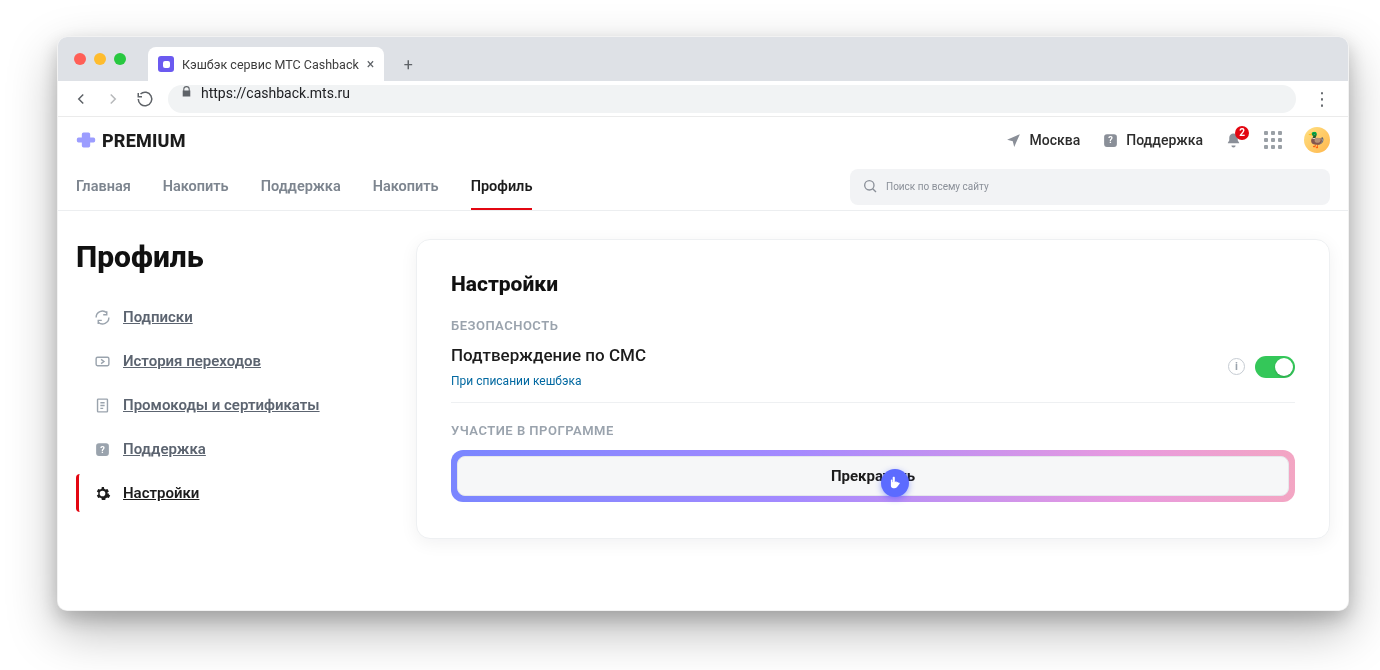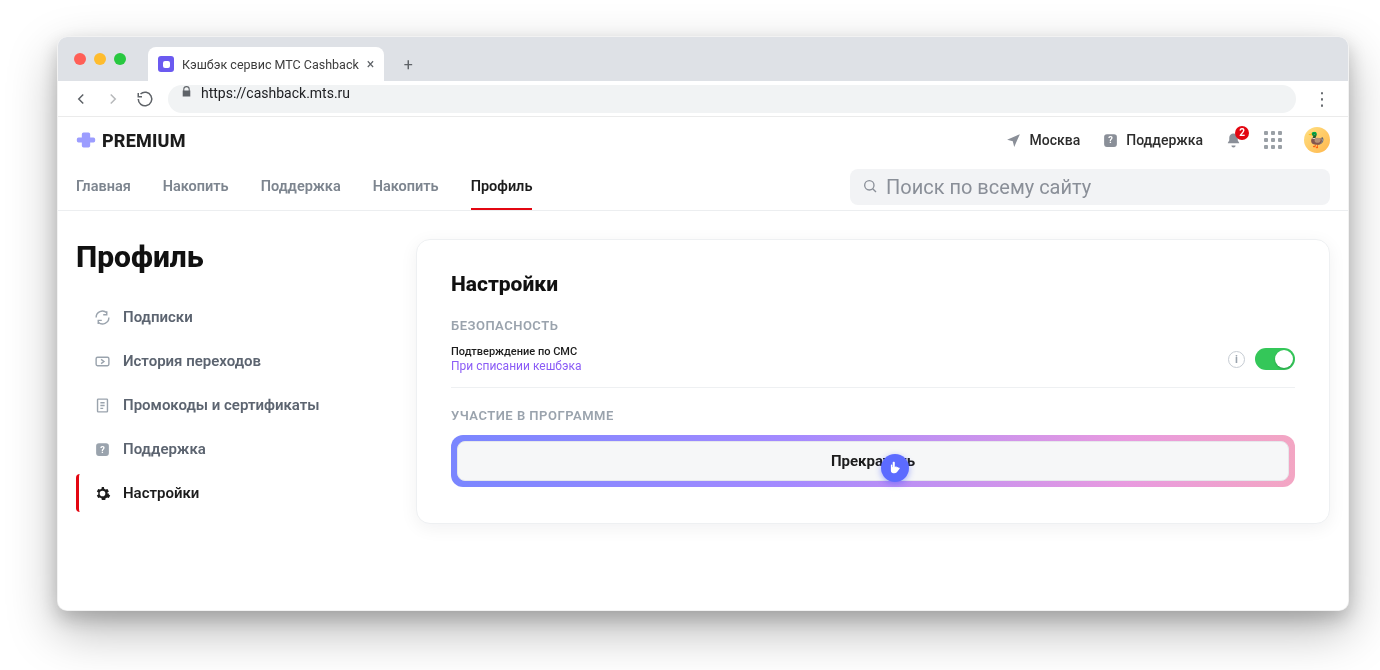--- a/index.html
+++ b/index.html
@@ -35,36 +35,36 @@
     .bell{position:relative;color:#8a8f98;}
     .bell .badge{position:absolute;top:-6px;right:-7px;background:#e30611;color:#fff;border-radius:8px;font-size:10px;font-weight:700;padding:0 4px;height:14px;line-height:14px;min-width:14px;text-align:center;}
     .apps-grid{width:18px;height:18px;display:grid;grid-template-columns:repeat(3,4px);grid-template-rows:repeat(3,4px);gap:3px;}
     .apps-grid span{background:#9aa0a6;border-radius:1px;}
     .avatar{width:26px;height:26px;border-radius:50%;background:linear-gradient(135deg,#ffe082,#ffb74d);display:flex;align-items:center;justify-content:center;font-size:15px;}
     .nav-row{height:48px;display:flex;align-items:center;padding:0 18px;justify-content:space-between;border-bottom:1px solid #eceef0;}
     .nav-links{display:flex;gap:32px;align-items:center;height:100%;}
     .nav-link{font-size:14.5px;font-weight:600;color:#7d858f;height:100%;display:flex;align-items:center;position:relative;cursor:pointer;}
     .nav-link.active{color:#1c1c1c;}
     .nav-link.active::after{content:'';position:absolute;bottom:0;left:0;right:0;height:2px;background:#e30611;}
-    .search-box{width:480px;height:36px;background:#f2f3f5;border-radius:8px;display:flex;align-items:center;padding:0 12px;gap:8px;color:#8a8f98;font-size:20px;}
+    .search-box{width:480px;height:36px;background:#f2f3f5;border-radius:8px;display:flex;align-items:center;padding:0 12px;gap:8px;color:#8a8f98;font-size:10px;}
     .body{display:flex;padding:28px 18px 20px 18px;gap:40px;}
     .page-title{font-size:30px;font-weight:800;color:#111;margin-bottom:24px;}
     .left-col{width:300px;flex-shrink:0;}
     .side-menu{display:flex;flex-direction:column;gap:6px;margin-top:6px;}
-    .side-item{display:flex;align-items:center;gap:12px;padding:10px 14px;font-size:15px;font-weight:600;color:#5c6470;border-left:3px solid transparent;cursor:pointer;border-radius:4px;}
+    .side-item{display:flex;align-items:center;gap:12px;padding:10px 14px;font-size:15px;font-weight:600;color:#5c6470;border-left:3px solid transparent;cursor:pointer;border-radius:4px;text-decoration:underline;}
     .side-item.active{color:#1c1c1c;border-left:3px solid #e30611;}
     .side-ico{width:18px;height:18px;color:#9aa3ad;display:flex;align-items:center;justify-content:center;}
     .side-item.active .side-ico{color:#1c1c1c;}
     .side-ico svg{width:17px;height:17px;}
     .card{flex:1;background:#fff;border:1px solid #eef0f2;border-radius:14px;box-shadow:0 4px 18px rgba(20,24,30,0.06);padding:32px 34px 36px 34px;margin-top:0;}
     .card-title{font-size:21px;font-weight:800;color:#111;margin-bottom:22px;}
     .section-label{font-size:13px;font-weight:600;letter-spacing:0.5px;color:#9aa3ad;margin-bottom:12px;text-transform:uppercase;}
     .setting-row{display:flex;align-items:center;justify-content:space-between;padding-bottom:14px;border-bottom:1px solid #eef0f2;margin-bottom:20px;}
-    .setting-text .t1{font-size:11px;font-weight:500;color:#1c1c1c;}
-    .setting-text .t2{font-size:12px;color:#8b5cf6;margin-top:1px;}
+    .setting-text .t1{font-size:17px;font-weight:500;color:#1c1c1c;}
+    .setting-text .t2{font-size:12px;color:#0369a1;margin-top:9px;}
     .setting-ctrl{display:flex;align-items:center;gap:10px;}
     .info-ico{width:17px;height:17px;border:1.5px solid #c6ccd3;border-radius:50%;color:#9aa3ad;display:flex;align-items:center;justify-content:center;font-size:11px;font-weight:700;}
     .toggle{width:40px;height:22px;background:#34c759;border-radius:11px;position:relative;}
     .toggle::after{content:'';position:absolute;right:2px;top:2px;width:18px;height:18px;background:#fff;border-radius:50%;box-shadow:0 1px 2px rgba(0,0,0,0.2);}
     .highlight-wrap{background:linear-gradient(90deg,#7a86ff 0%, #a48aff 40%, #e89adf 80%, #f3a6c3 100%);padding:6px;border-radius:12px;margin-top:6px;}
     .stop-btn{width:100%;height:40px;background:#f6f7f8;border:1px solid #e5e8eb;border-radius:8px;font-size:15px;font-weight:700;color:#1c1c1c;display:flex;align-items:center;justify-content:center;cursor:pointer;position:relative;}
     .cursor{position:absolute;left:50%;margin-left:8px;bottom:-2px;width:28px;height:28px;background:#5c6bff;border-radius:50%;display:flex;align-items:center;justify-content:center;box-shadow:0 2px 6px rgba(60,80,255,0.45);}
     .cursor svg{width:13px;height:14px;fill:#fff;}
   </style>
 </head>

